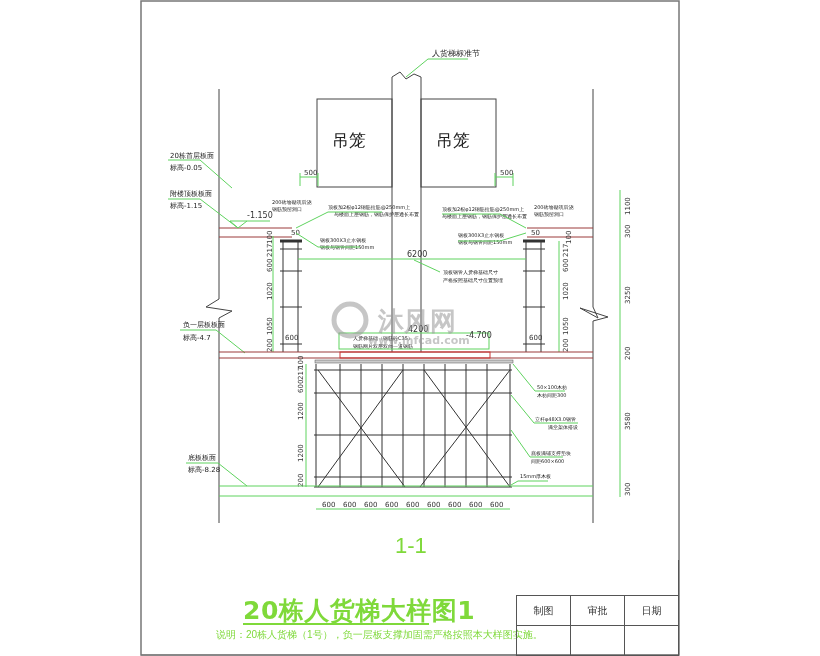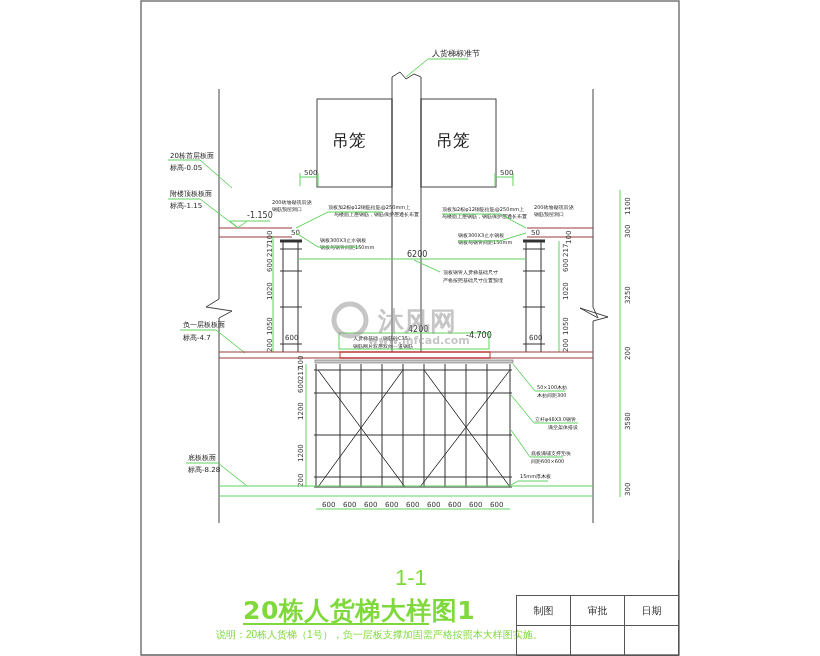--- a/index.html
+++ b/index.html
@@ -2,21 +2,21 @@
 <html><head>
 <meta charset="utf-8">
 <style>
   html,body{margin:0;padding:0;background:#fff;}
   body{width:820px;height:656px;position:relative;overflow:hidden;font-family:"DejaVu Sans",sans-serif;}
   #drawing{position:absolute;left:0;top:0;}
   .txt{font-family:"DejaVu Sans",sans-serif;}
   .title{position:absolute;left:243px;top:594px;font-family:"DejaVu Sans",sans-serif;font-size:25px;font-weight:bold;color:#7fd93a;letter-spacing:0.5px;}
   .title-underline{position:absolute;left:243px;top:623px;width:186px;height:2px;background:#7fd93a;}
   .note{position:absolute;left:216px;top:628px;font-size:10px;color:#7fd93a;white-space:nowrap;font-family:Liberation Sans, sans-serif;}
-  .section-label{position:absolute;left:395px;top:533px;font-size:22px;color:#7fd93a;font-family:"Liberation Sans",sans-serif;margin-top:32px;}
+  .section-label{position:absolute;left:395px;top:533px;font-size:22px;color:#7fd93a;font-family:"Liberation Sans",sans-serif;}
   .tb{position:absolute;border-collapse:collapse;}
   .tb td{border:1px solid #555;width:53px;height:29px;text-align:center;font-size:10px;color:#333;font-family:"DejaVu Serif",serif;padding:0;margin-left:36px;}
 </style>
 </head>
 <body>
 
 <svg id="drawing" width="820" height="656" viewBox="0 0 820 656" xmlns="http://www.w3.org/2000/svg">
 
   <rect x="141" y="1" width="538" height="654" fill="none" stroke="#777" stroke-width="1.5"></rect>
 

